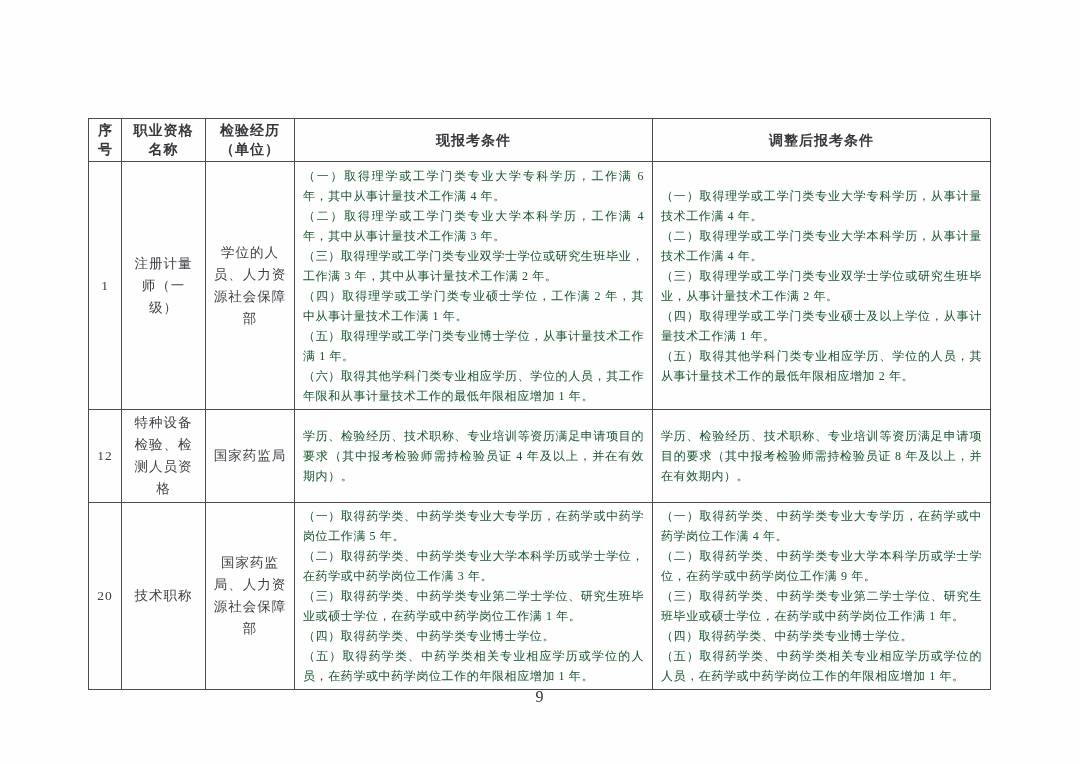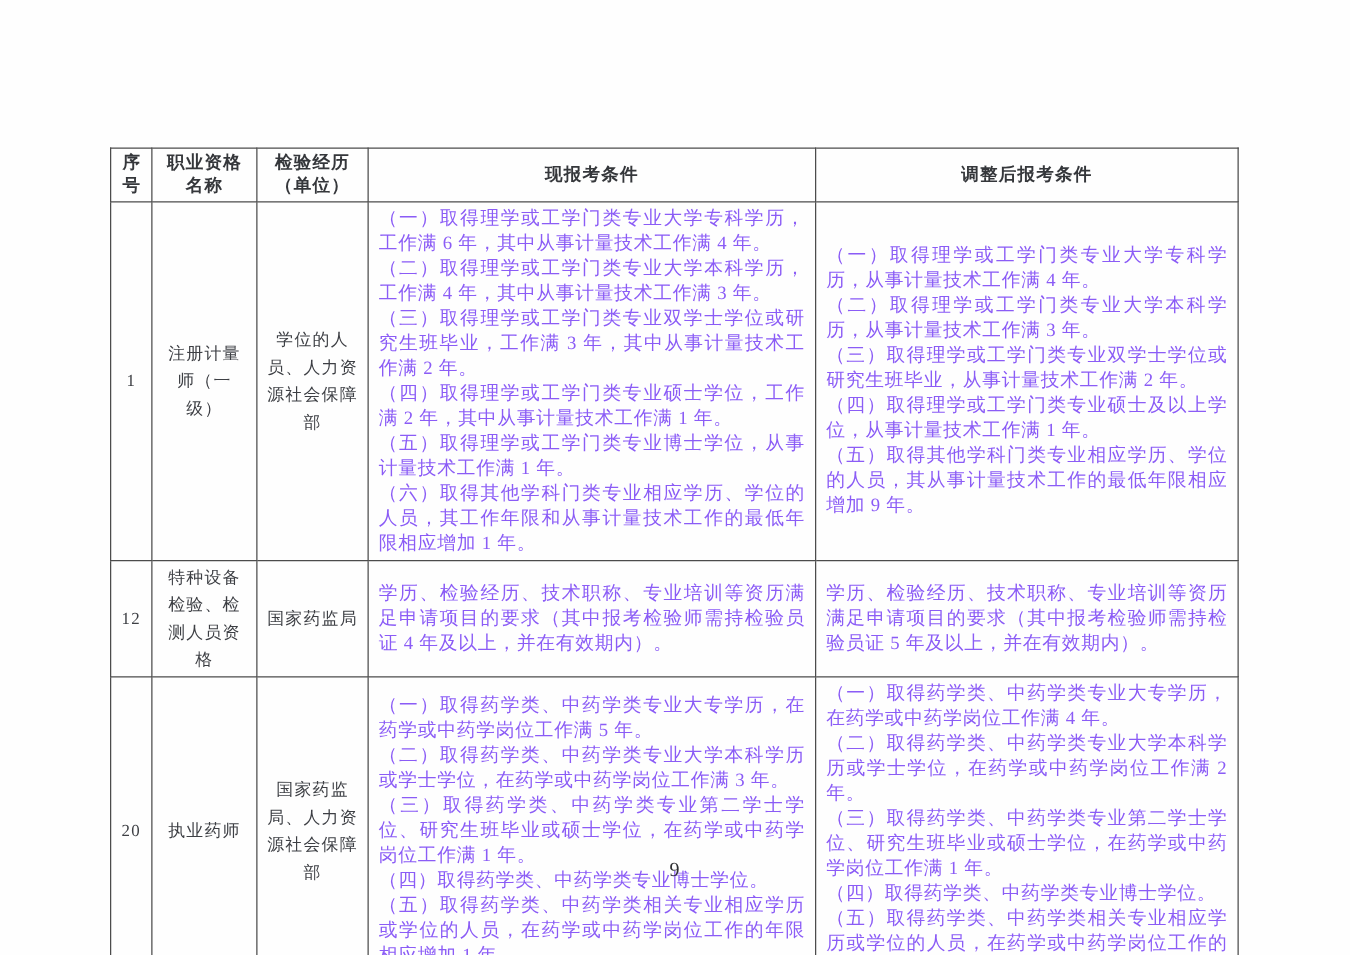--- a/index.html
+++ b/index.html
@@ -47,25 +47,25 @@
     padding: 2px 7px;
     letter-spacing: 1px;
   }
   td.c-cond {
     text-align: left;
     vertical-align: middle;
     padding: 3px 8px;
   }
   p.cond {
     margin: 0;
-    font-size: 15px;
+    font-size: 12px;
     line-height: 20px;
     text-align: justify;
     letter-spacing: 0.6px;
-    color: #8b5cf6;
+    color: #14532d;
   }
   tbody tr:nth-child(1) { height: 248px; }
   tbody tr:nth-child(2) { height: 67px; }
   tbody tr:nth-child(3) { height: 182px; }
   .page-number {
     position: absolute;
     top: 688px;
     left: 0;
     width: 100%;
     text-align: center;
@@ -104,51 +104,51 @@
           <td class="c-cond">
             <p class="cond">（一）取得理学或工学门类专业大学专科学历，工作满 6 年，其中从事计量技术工作满 4 年。</p>
             <p class="cond">（二）取得理学或工学门类专业大学本科学历，工作满 4 年，其中从事计量技术工作满 3 年。</p>
             <p class="cond">（三）取得理学或工学门类专业双学士学位或研究生班毕业，工作满 3 年，其中从事计量技术工作满 2 年。</p>
             <p class="cond">（四）取得理学或工学门类专业硕士学位，工作满 2 年，其中从事计量技术工作满 1 年。</p>
             <p class="cond">（五）取得理学或工学门类专业博士学位，从事计量技术工作满 1 年。</p>
             <p class="cond">（六）取得其他学科门类专业相应学历、学位的人员，其工作年限和从事计量技术工作的最低年限相应增加 1 年。</p>
           </td>
           <td class="c-cond">
             <p class="cond">（一）取得理学或工学门类专业大学专科学历，从事计量技术工作满 4 年。</p>
-            <p class="cond">（二）取得理学或工学门类专业大学本科学历，从事计量技术工作满 3 年。</p>
+            <p class="cond">（二）取得理学或工学门类专业大学本科学历，从事计量技术工作满 4 年。</p>
             <p class="cond">（三）取得理学或工学门类专业双学士学位或研究生班毕业，从事计量技术工作满 2 年。</p>
             <p class="cond">（四）取得理学或工学门类专业硕士及以上学位，从事计量技术工作满 1 年。</p>
-            <p class="cond">（五）取得其他学科门类专业相应学历、学位的人员，其从事计量技术工作的最低年限相应增加 9 年。</p>
+            <p class="cond">（五）取得其他学科门类专业相应学历、学位的人员，其从事计量技术工作的最低年限相应增加 2 年。</p>
           </td>
         </tr>
         <tr>
           <td class="c-center">12</td>
           <td class="c-center">特种设备检验、检测人员资格</td>
           <td class="c-center">国家药监局</td>
           <td class="c-cond">
             <p class="cond">学历、检验经历、技术职称、专业培训等资历满足申请项目的要求（其中报考检验师需持检验员证 4 年及以上，并在有效期内）。</p>
           </td>
           <td class="c-cond">
-            <p class="cond">学历、检验经历、技术职称、专业培训等资历满足申请项目的要求（其中报考检验师需持检验员证 5 年及以上，并在有效期内）。</p>
+            <p class="cond">学历、检验经历、技术职称、专业培训等资历满足申请项目的要求（其中报考检验师需持检验员证 8 年及以上，并在有效期内）。</p>
           </td>
         </tr>
         <tr>
           <td class="c-center">20</td>
-          <td class="c-center">执业药师</td>
+          <td class="c-center">技术职称</td>
           <td class="c-center">国家药监局、人力资源社会保障部</td>
           <td class="c-cond">
             <p class="cond">（一）取得药学类、中药学类专业大专学历，在药学或中药学岗位工作满 5 年。</p>
             <p class="cond">（二）取得药学类、中药学类专业大学本科学历或学士学位，在药学或中药学岗位工作满 3 年。</p>
             <p class="cond">（三）取得药学类、中药学类专业第二学士学位、研究生班毕业或硕士学位，在药学或中药学岗位工作满 1 年。</p>
             <p class="cond">（四）取得药学类、中药学类专业博士学位。</p>
             <p class="cond">（五）取得药学类、中药学类相关专业相应学历或学位的人员，在药学或中药学岗位工作的年限相应增加 1 年。</p>
           </td>
           <td class="c-cond">
             <p class="cond">（一）取得药学类、中药学类专业大专学历，在药学或中药学岗位工作满 4 年。</p>
-            <p class="cond">（二）取得药学类、中药学类专业大学本科学历或学士学位，在药学或中药学岗位工作满 2 年。</p>
+            <p class="cond">（二）取得药学类、中药学类专业大学本科学历或学士学位，在药学或中药学岗位工作满 9 年。</p>
             <p class="cond">（三）取得药学类、中药学类专业第二学士学位、研究生班毕业或硕士学位，在药学或中药学岗位工作满 1 年。</p>
             <p class="cond">（四）取得药学类、中药学类专业博士学位。</p>
             <p class="cond">（五）取得药学类、中药学类相关专业相应学历或学位的人员，在药学或中药学岗位工作的年限相应增加 1 年。</p>
           </td>
         </tr>
       </tbody>
   </table>
 
   <div class="page-number">9</div>
 

